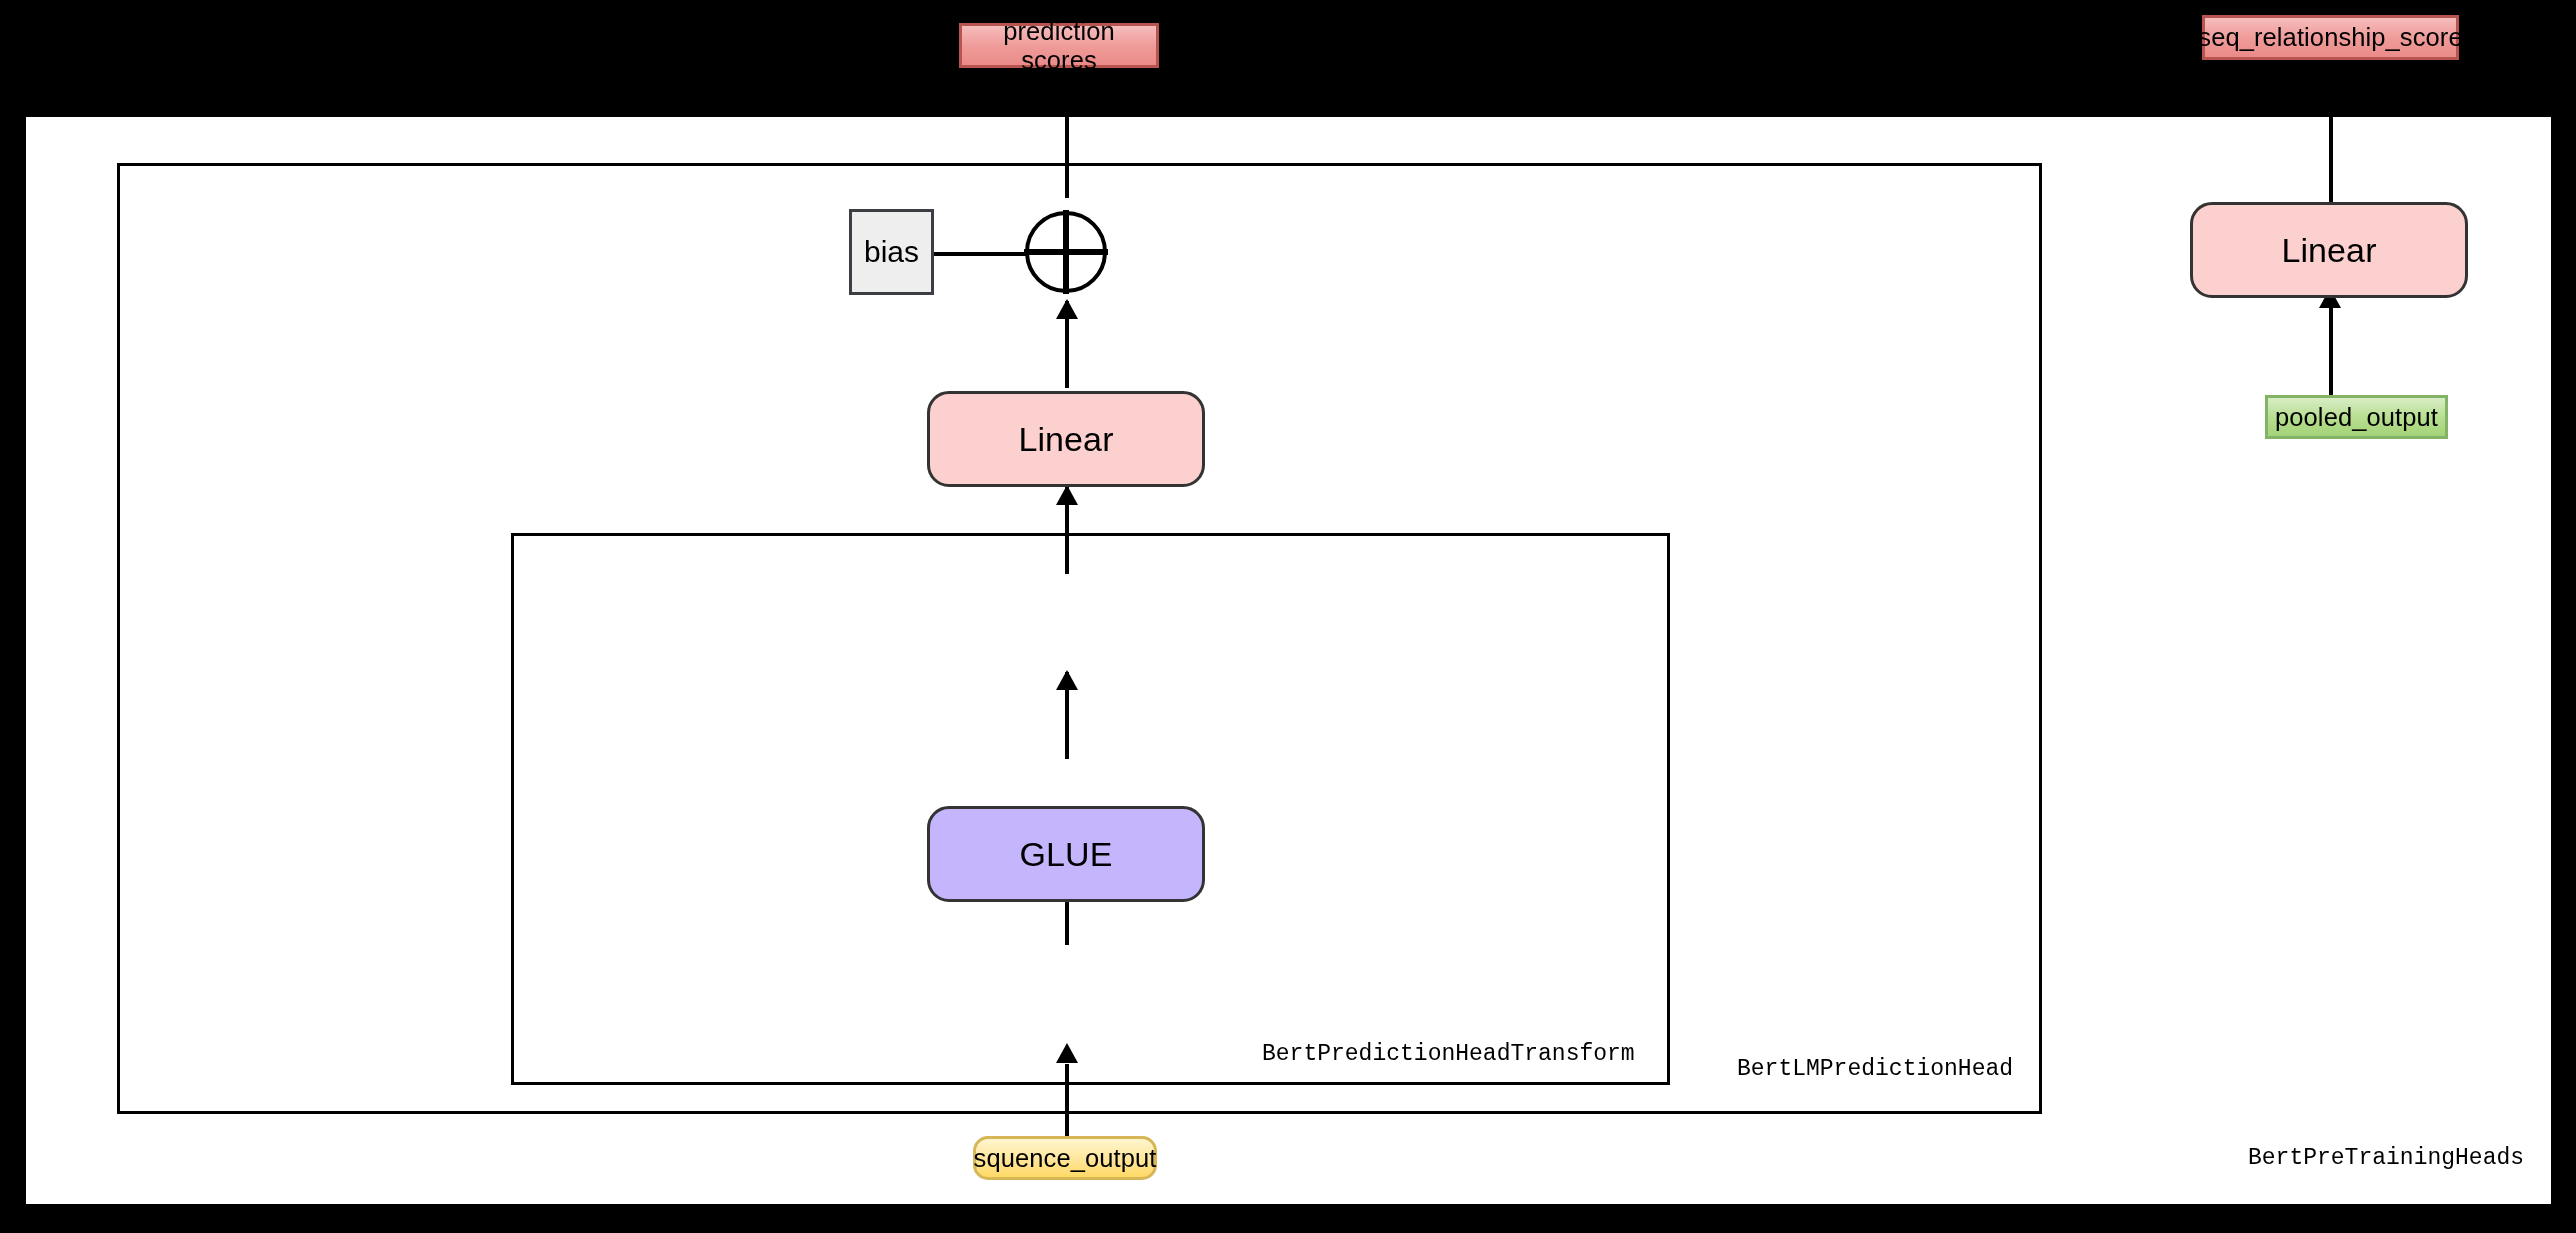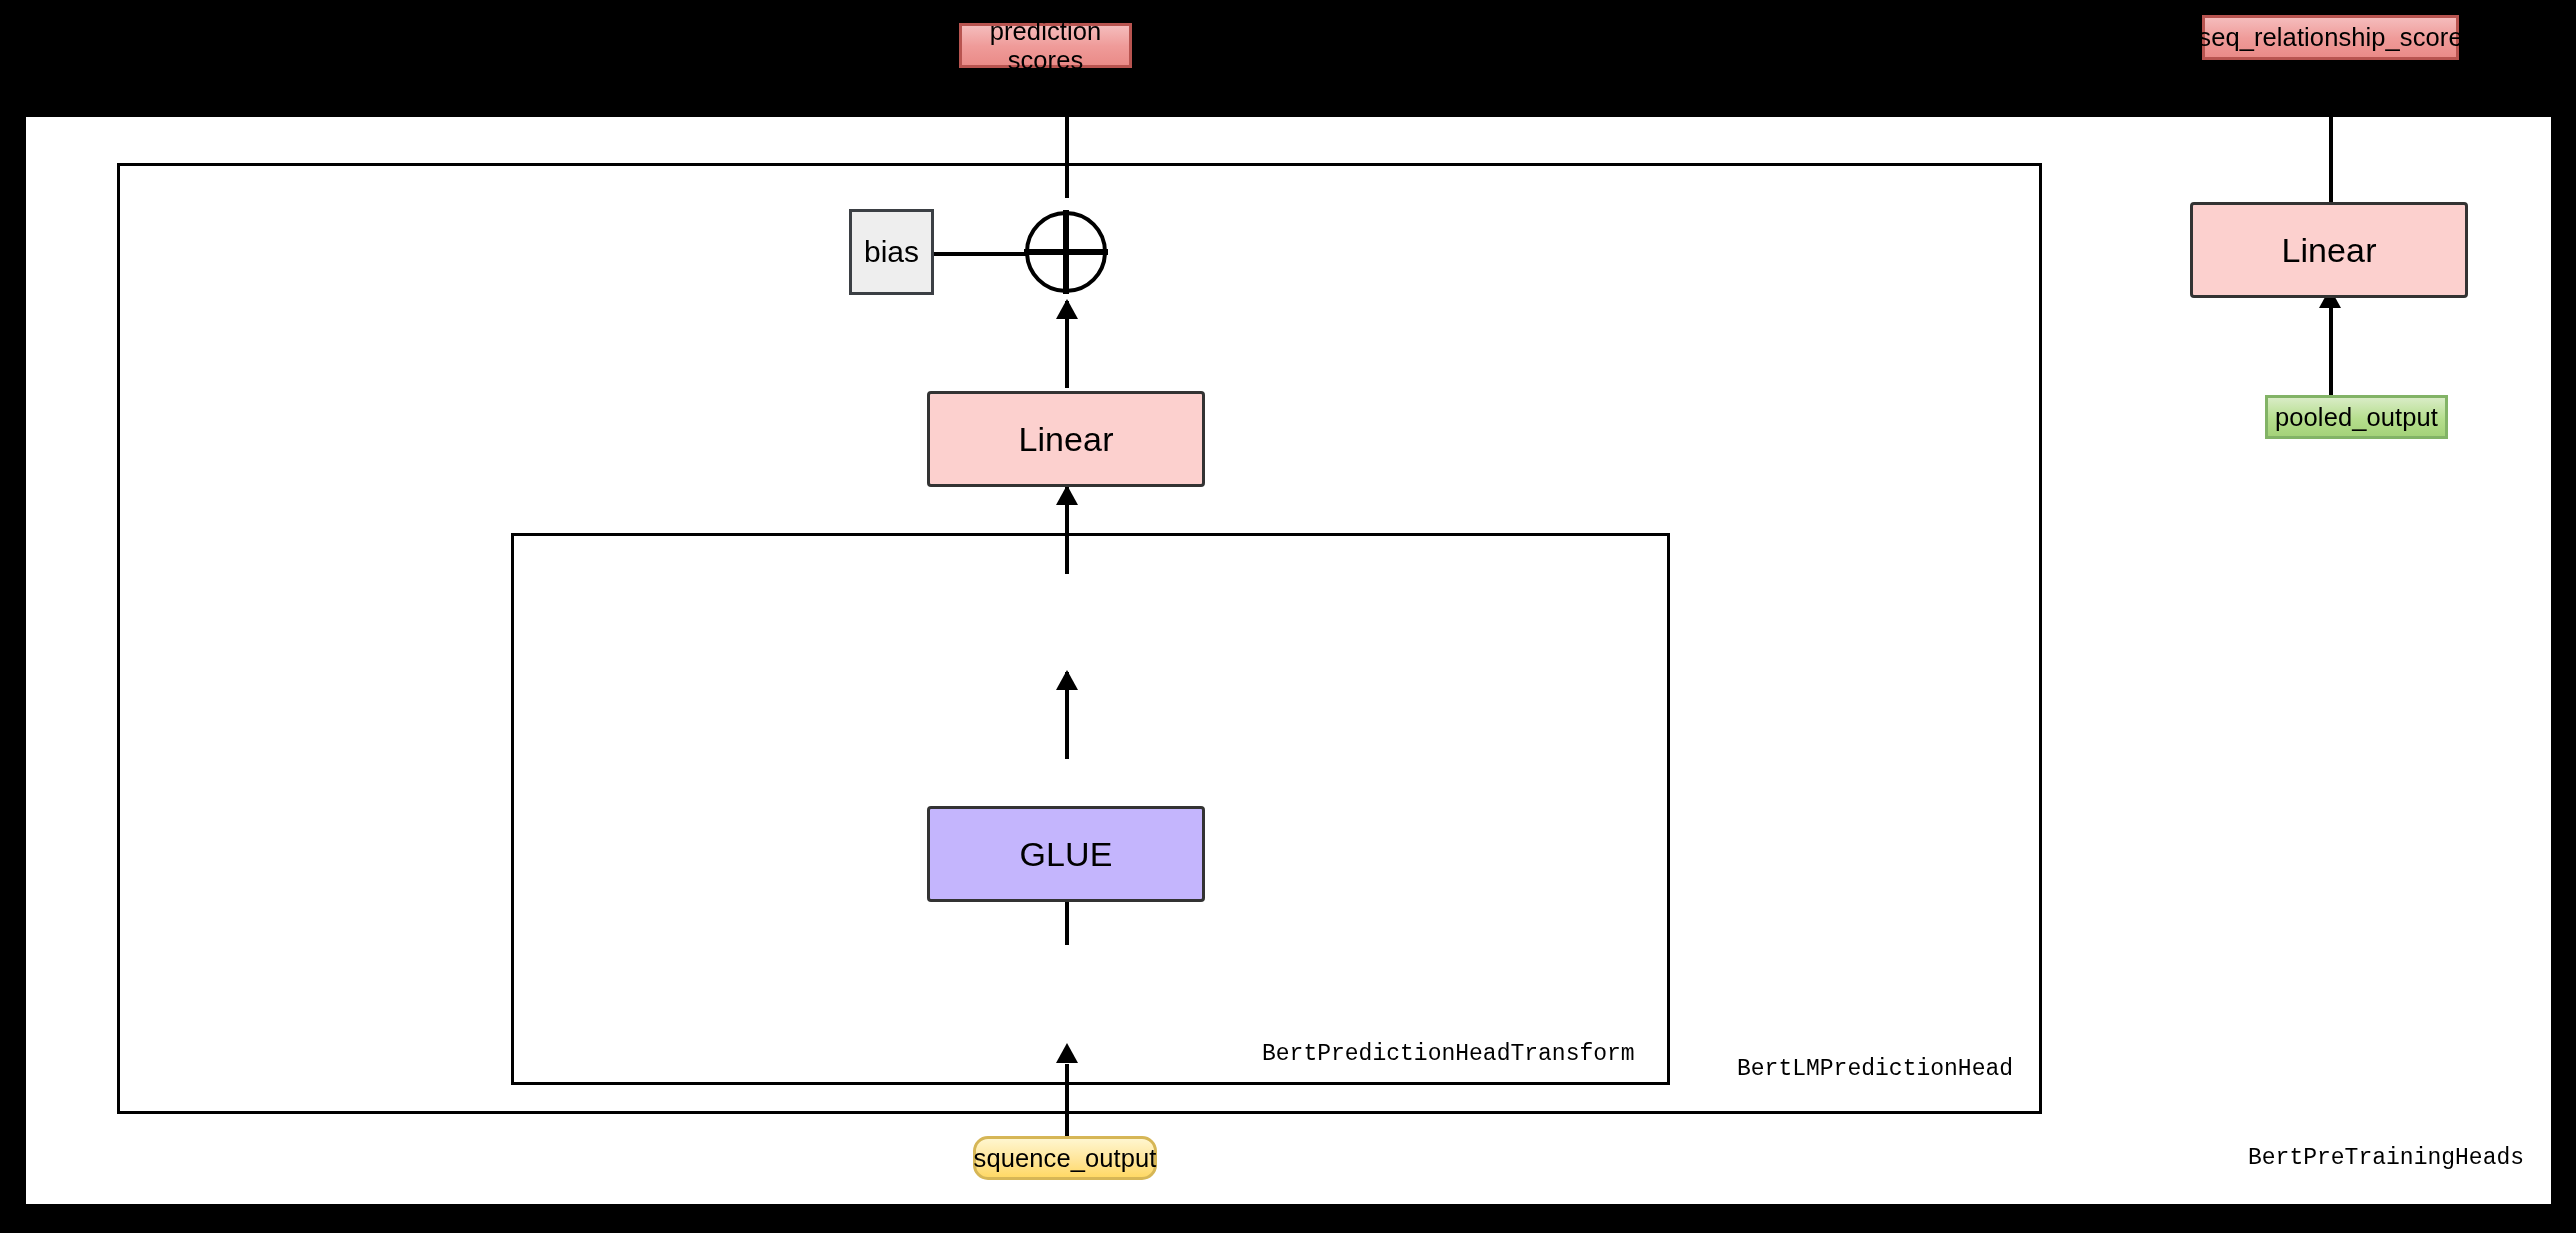--- a/index.html
+++ b/index.html
@@ -33,21 +33,21 @@
     align-items: center;
     justify-content: center;
     text-align: center;
     color: #000000;
     z-index: 6;
   }
 
   
   .rbox {
     border: 3.5px solid #333333;
-    border-radius: 4px;
+    border-radius: 22px;
     font-size: 34px;
     letter-spacing: 0.1px;
   }
   .rbox.pink   { background: #fcd0ce; }
   .rbox.orange { background: #fdc68c; }
   .rbox.green  { background: #c4b5fd; margin-top: 44px; }
   .rbox.blue   { background: #cde4f8; }
 
   
   .sqbox {
@@ -186,21 +186,21 @@
   <div class="edge vline" style="left:1065px; top:70px; height:128px;"></div>
 
   <div class="edge hline" style="left:933px; top:252px; width:125px;"></div>
   <div class="arrowhead-right" style="left:1038px; top:242px;"></div>
 
   <div class="edge vline" style="left:2329px; top:307px; height:93px;"></div>
   <div class="arrowhead-up" style="left:2319px; top:288px;"></div>
 
   <div class="edge vline" style="left:2329px; top:70px; height:139px;"></div>
 
-  <div class="node chip red" style="left:959px; top:23px; width:173px; height:45px;">
+  <div class="node chip red" style="left:959px; top:23px; width:200px; height:45px;">
     <span>prediction scores</span>
   </div>
 
   <div class="node chip red" style="left:2202px; top:15px; width:257px; height:45px;">
     <span>seq_relationship_score</span>
   </div>
 
   <div class="node sqbox" style="left:849px; top:209px; width:85px; height:86px;">
     <span>bias</span>
   </div>

